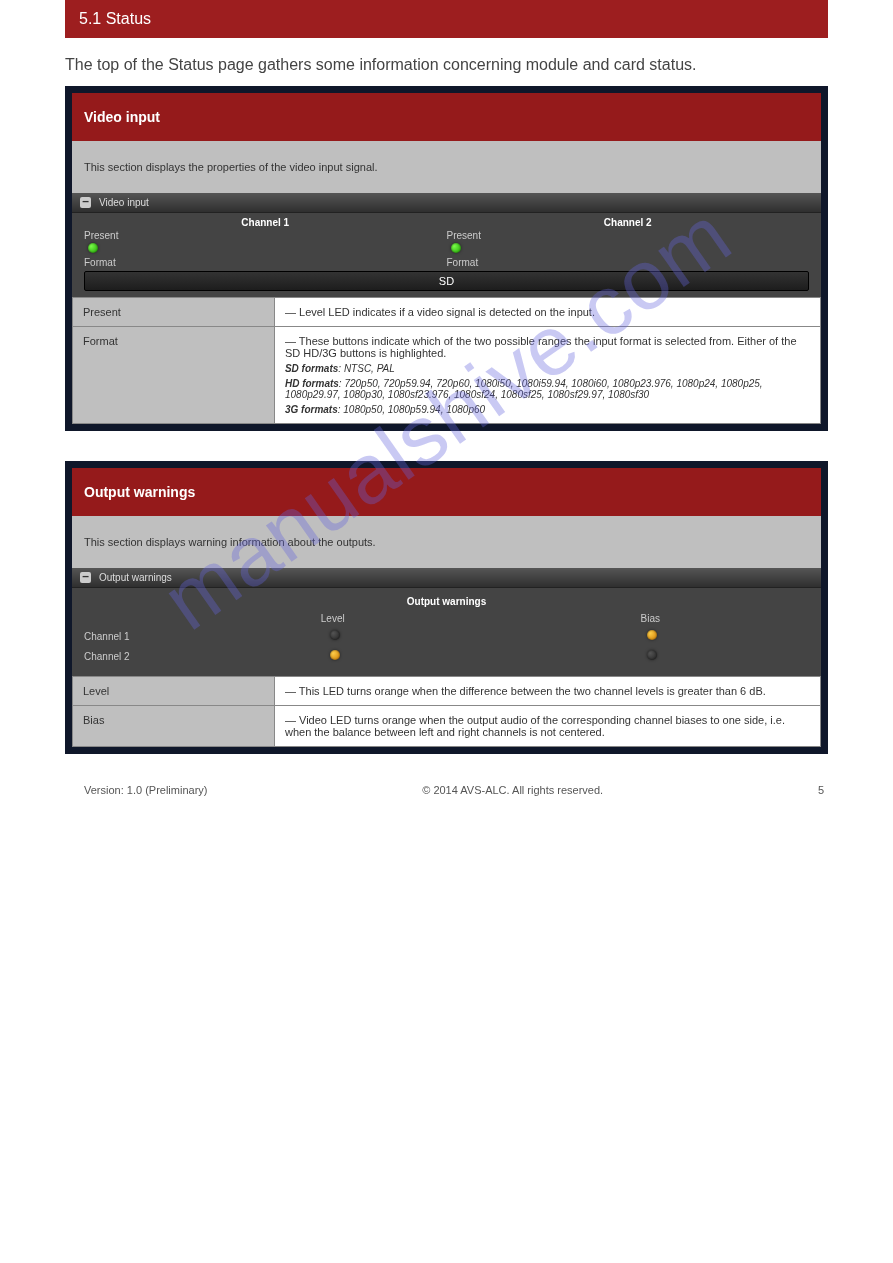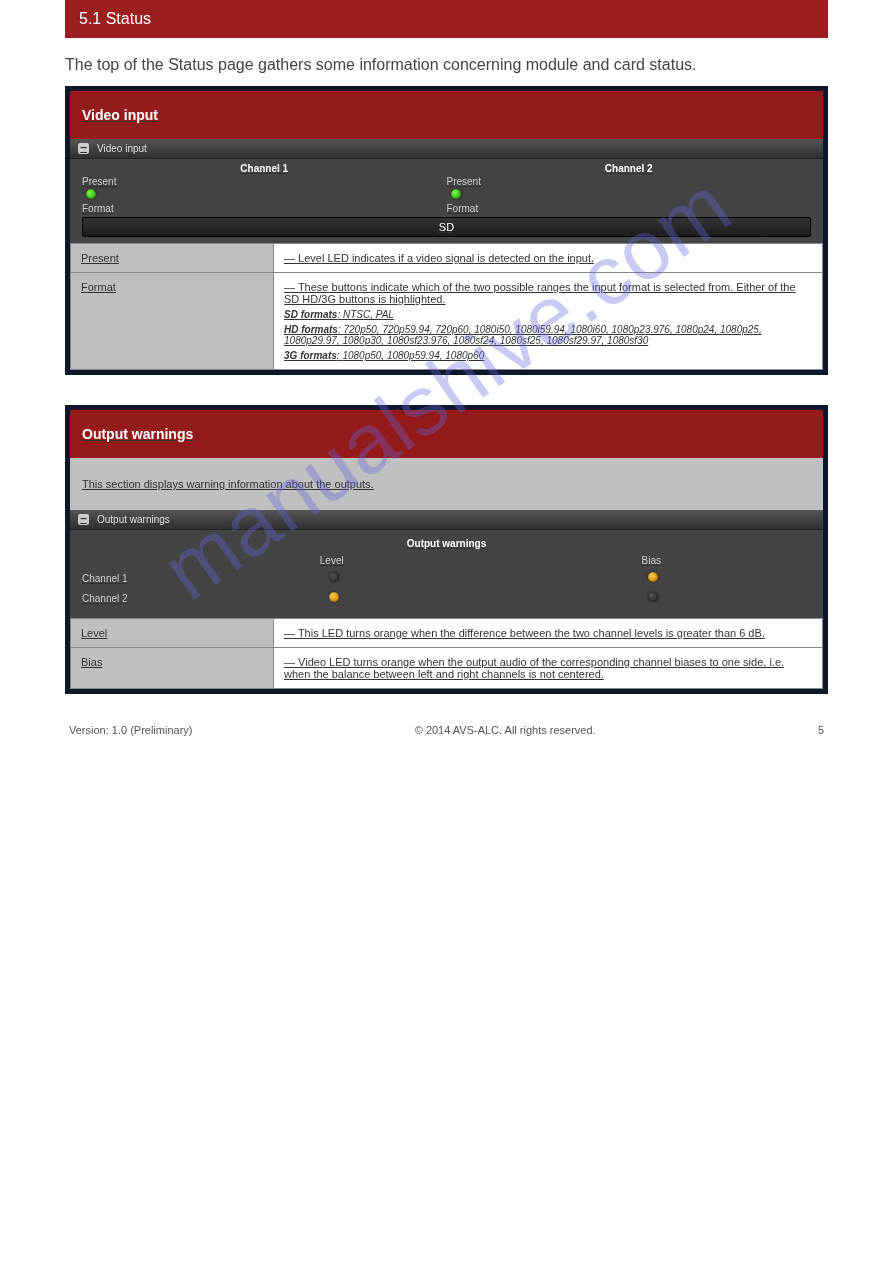--- a/index.html
+++ b/index.html
@@ -22,23 +22,22 @@
     padding: 10px 14px;
     font-size: 16px;
     font-weight: normal;
   }
   .intro {
     margin: 18px 0 12px 0;
     font-size: 16px;
     color: #444;
   }
   .panel {
-    border: 5px solid #0f172a;
+    border: 7px solid #0f172a;
     margin-bottom: 30px;
-    text-decoration: underline;
   }
   .panel-header {
     background: #951a1b;
     color: #fff;
     font-size: 14px;
     padding: 16px 12px;
     font-weight: bold;
   }
   .panel-sub {
     background: #bfbfbf;
@@ -153,35 +152,37 @@
     z-index: 50;
     white-space: nowrap;
   }
   .footer {
     display: flex;
     justify-content: space-between;
     font-size: 11px;
     color: #555;
     margin-top: 20px;
     padding: 0 4px;
+    margin-left: 15px;
   }
 </style>
 </head>
 <body>
 
 <div class="page">
 
   <div class="watermark">manualshive.com</div>
 
   <div class="title-bar">5.1 Status</div>
 
   <p class="intro">The top of the Status page gathers some information concerning module and card status.</p>
 
   <div class="panel">
     <div class="panel-header">Video input</div>
+    <div class="panel-sub">This section displays the properties of the video input signal.</div>
 
     <div class="ui-block">
       <div class="ui-top">
         <span class="minus">–</span>
         <span>Video input</span>
       </div>
       <div class="channels-row">
         <div class="col">Channel 1</div>
         <div class="col">Channel 2</div>
       </div>

